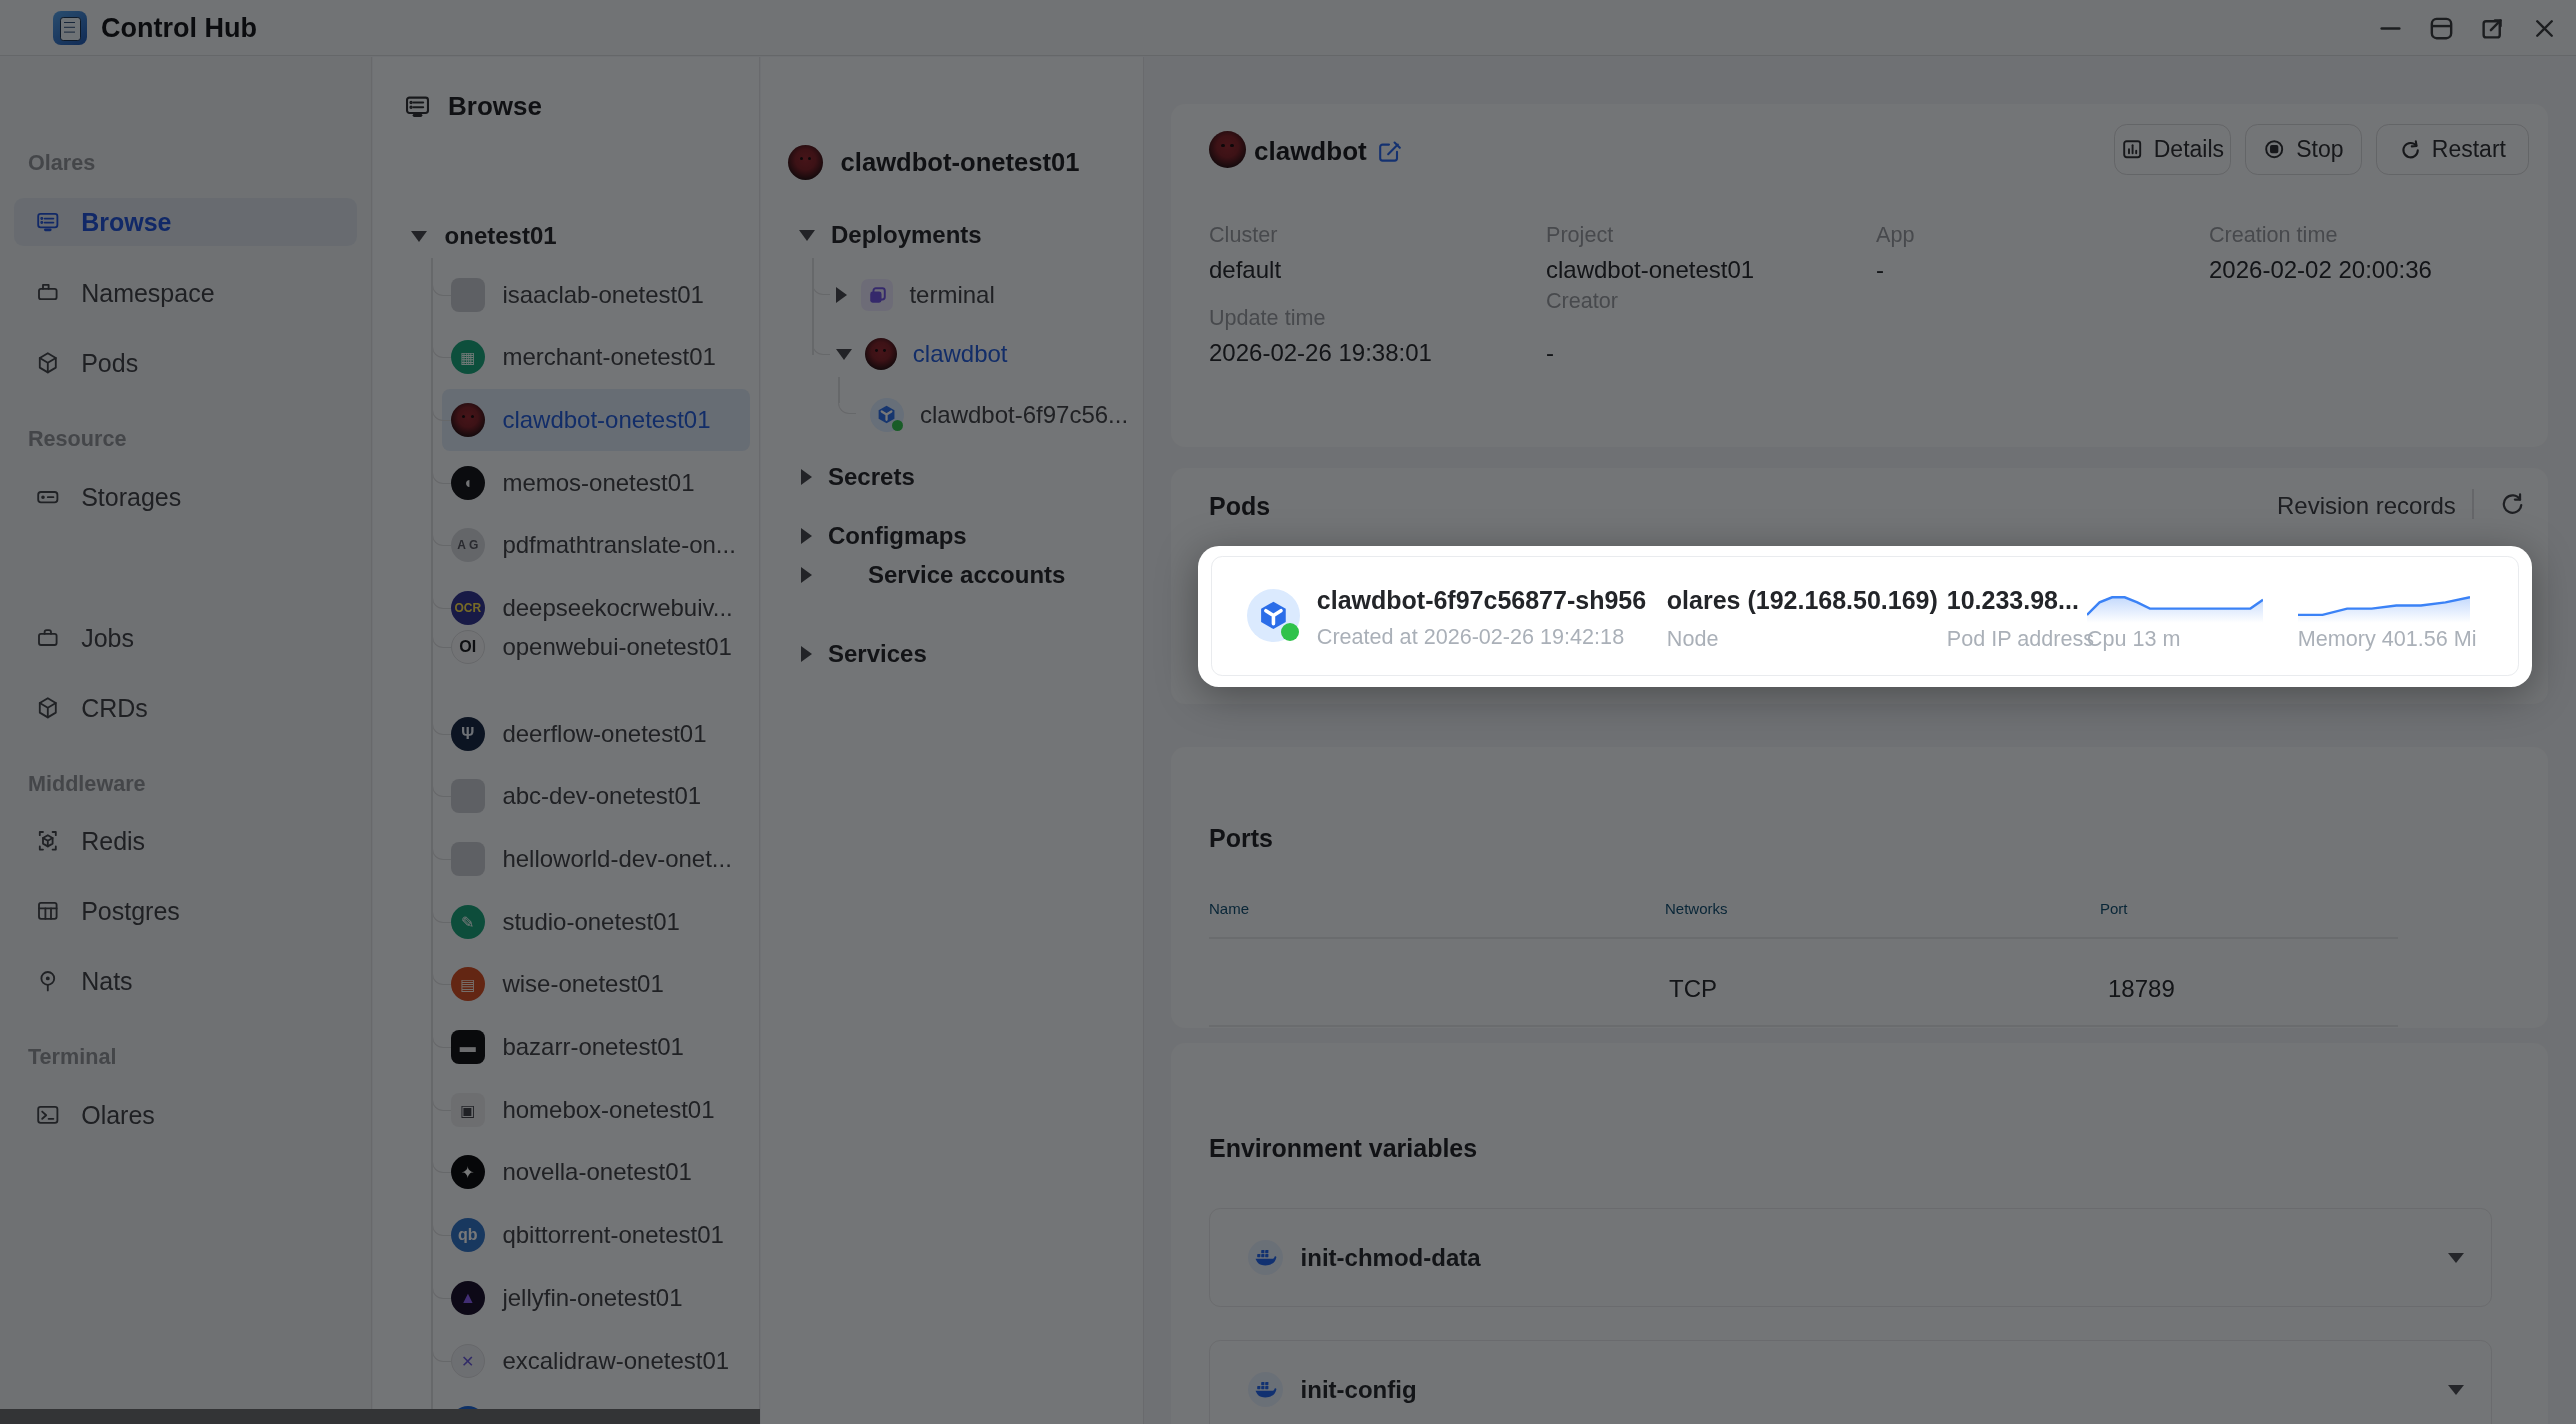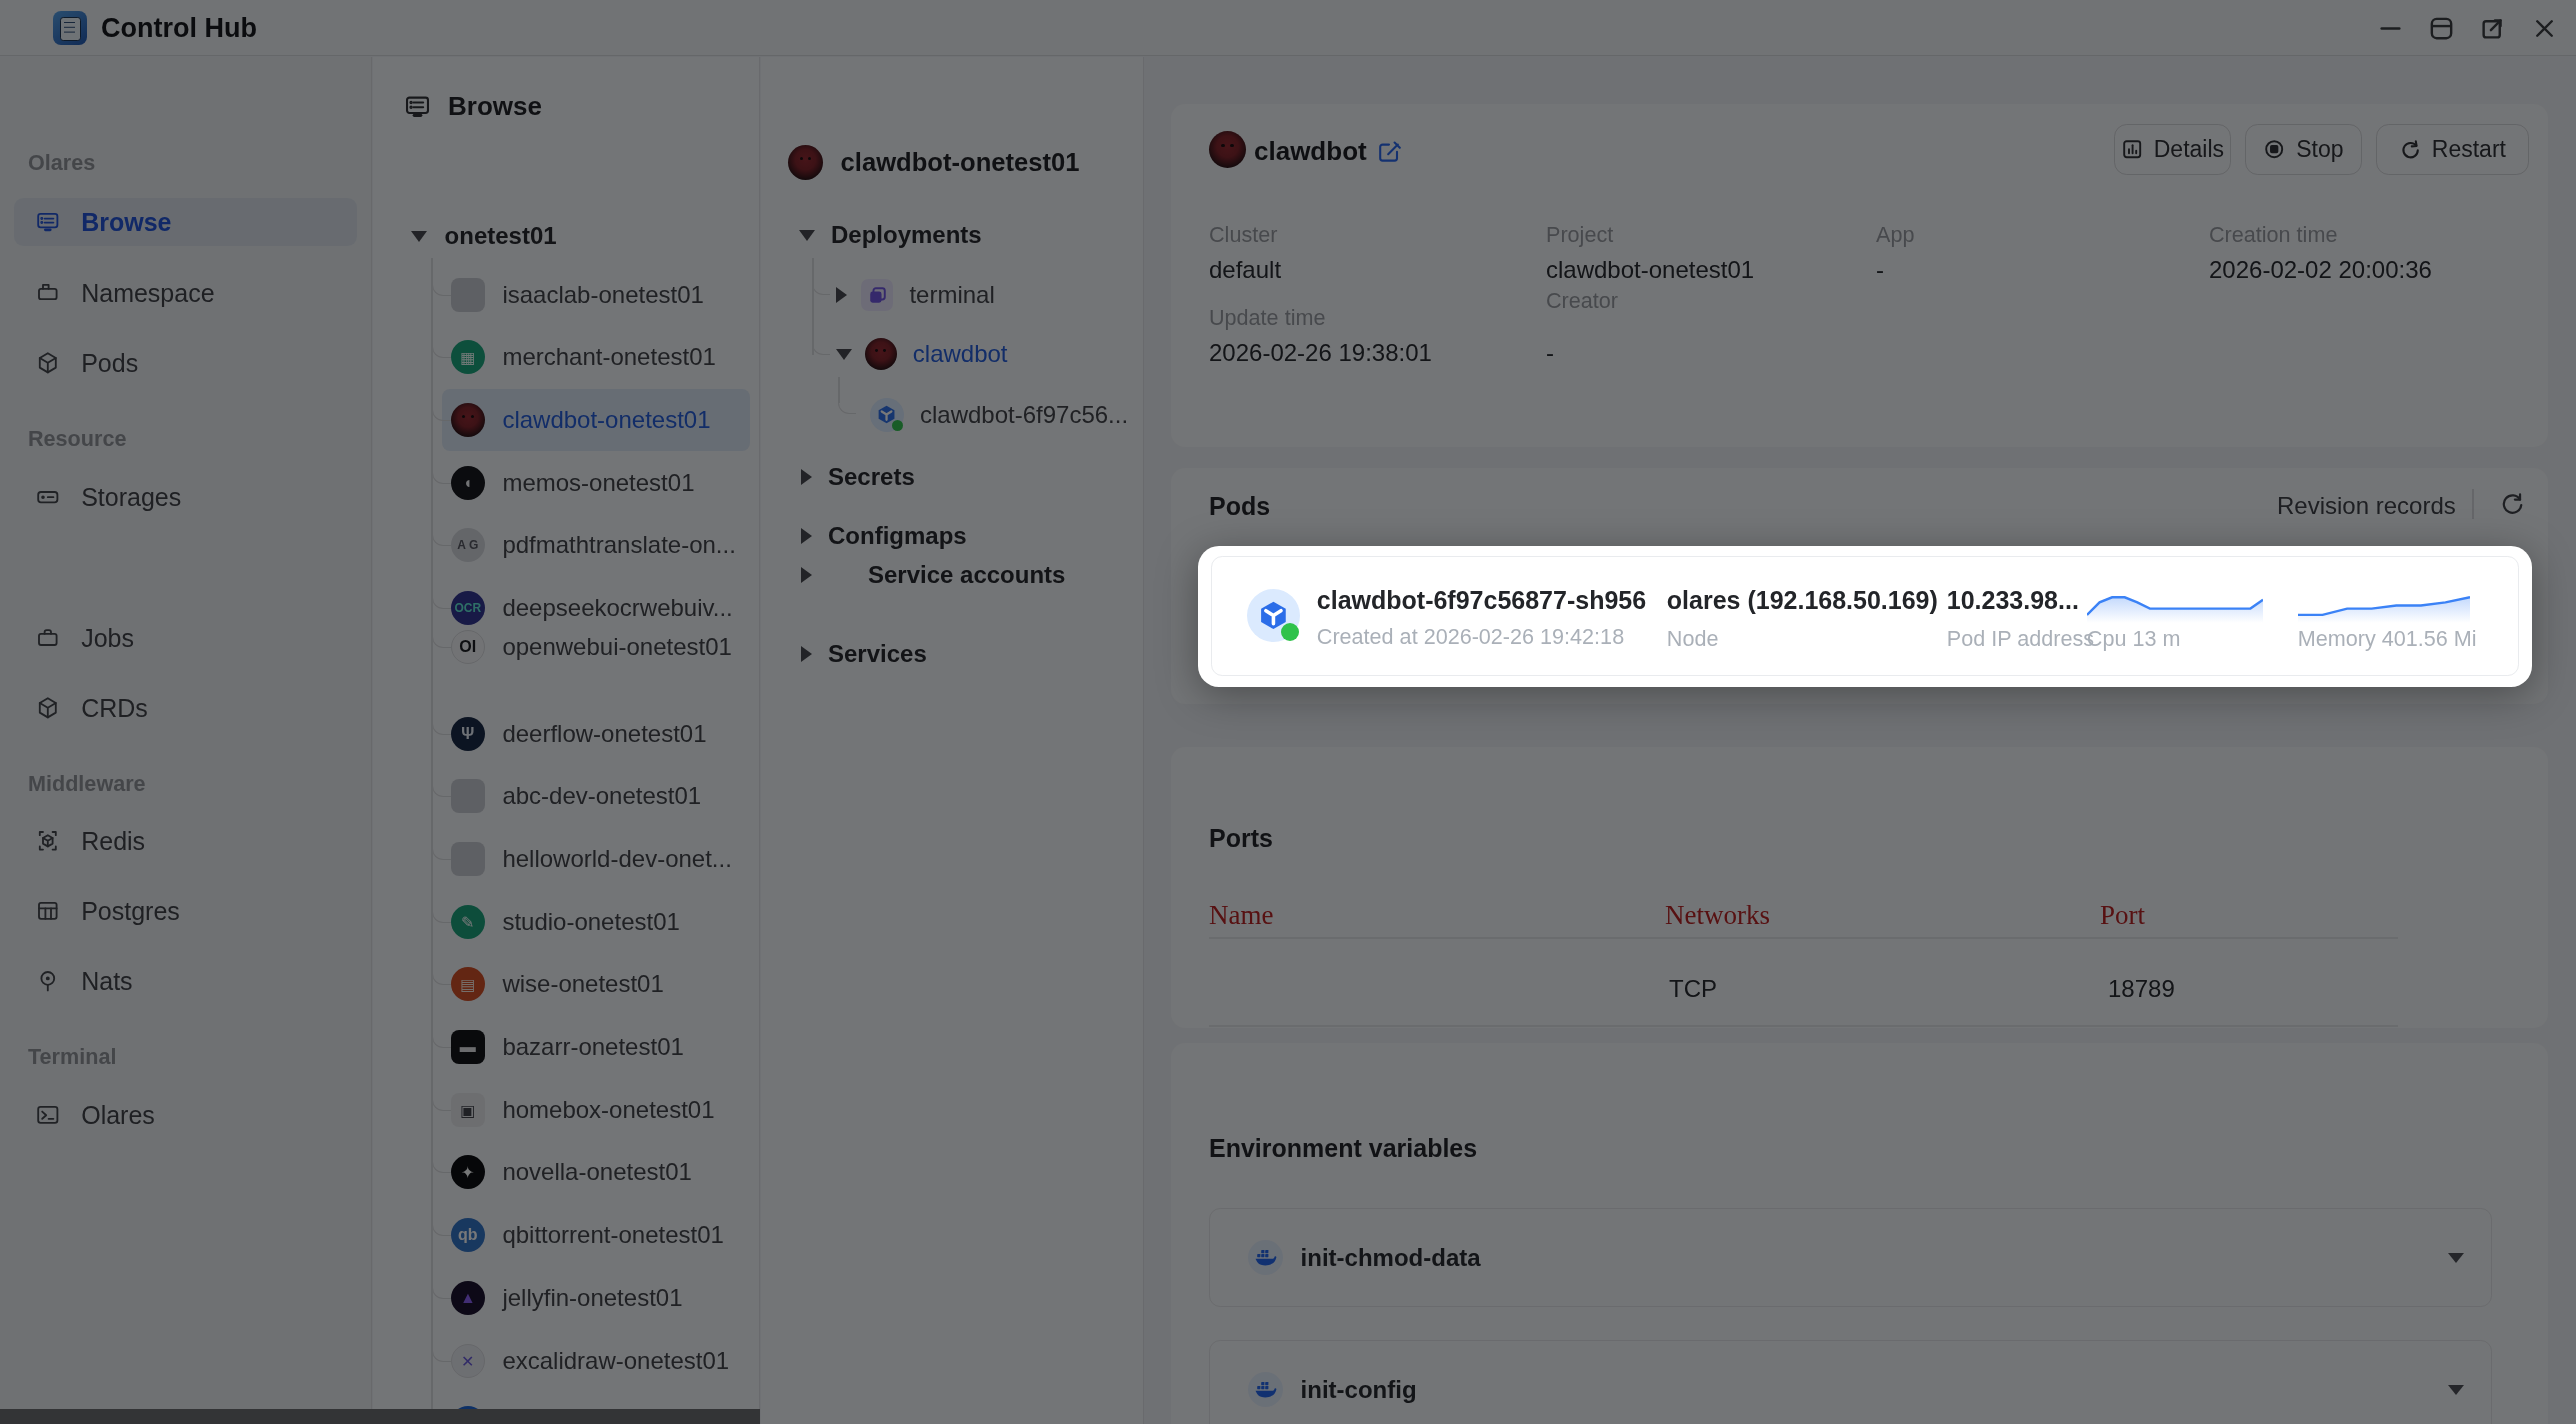--- a/index.html
+++ b/index.html
@@ -75,21 +75,21 @@
   
   .card { position:absolute; background:#f7f8fa; border-radius:14.4px; }
   .f-label { position:absolute; font-size:21.6px; color:#96989d; }
   .f-value { position:absolute; font-size:24px; color:#232429; }
   .hdr-name { position:absolute; left:83px; top:32px; font-size:26px; font-weight:700; color:#17181b; }
   .btn { position:absolute; top:20px; height:51px; border:1.6px solid #d3d4d7; border-radius:12.8px;
     display:flex; align-items:center; justify-content:center; font-size:23px; color:#2b2c30; cursor:pointer; background:transparent; }
   .btn svg { width:22.4px; height:22.4px; margin-right:10.4px; color:#2b2c30; }
   .sect-title { position:absolute; font-size:25px; font-weight:700; color:#1d1e22; }
   .link-txt { position:absolute; font-size:24px; color:#3a3b40; cursor:pointer; }
-  .tbl-h { position:absolute; font-size:27px; color:#b91c1c;font-family:Liberation Serif, serif; }
+  .tbl-h { position:absolute; font-size:15px; color:#0c4a6e; }
   .tbl-v { position:absolute; font-size:24px; color:#232429; }
   .rule { position:absolute; height:1.6px; background:#e3e4e7; }
   .env-box { position:absolute; left:38px; width:1283px; height:99px; border:1.6px solid #e2e3e6; border-radius:11.2px;
     display:flex; align-items:center; cursor:pointer; }
   .env-box .whale { width:35px; height:35px; border-radius:50%; background:#e3edfb; margin-left:38px;
     display:flex; align-items:center; justify-content:center; }
   .env-box .whale svg { width:22.4px; height:22.4px; }
   .env-box .el { margin-left:17.6px; font-size:24px; font-weight:700; color:#232429; }
   .env-box .car { position:absolute; right:27px; width:0; height:0; border-left:8px solid transparent; border-right:8px solid transparent; border-top:10.4px solid #4a4b50; }
 
@@ -267,21 +267,21 @@
           <span class="app-ic" style="background: rgb(16, 16, 20); color: rgb(244, 244, 245);">◖</span>
           <span class="app-nm">memos-onetest01</span>
         </div>
         <div class="app-row" style="top: 514px;">
           <span class="elbow"></span>
           <span class="app-ic" style="background: rgb(212, 215, 220); color: rgb(82, 82, 91); font-size: 12px;">A G</span>
           <span class="app-nm">pdfmathtranslate-on...</span>
         </div>
         <div class="app-row" style="top: 577px;">
           <span class="elbow"></span>
-          <span class="app-ic" style="background: rgb(45, 47, 143); color: #5eead4; font-size: 12px;">OCR</span>
+          <span class="app-ic" style="background: rgb(45, 47, 143); color: #fde047; font-size: 12px;">OCR</span>
           <span class="app-nm">deepseekocrwebuiv...</span>
         </div>
         <div class="app-row" style="top: 616px;">
           <span class="elbow"></span>
           <span class="app-ic" style="background: rgb(244, 244, 245); color: rgb(24, 24, 27); border: 1.2px solid rgb(217, 218, 221);">OI</span>
           <span class="app-nm">openwebui-onetest01</span>
         </div>
         <div class="app-row" style="top: 703px;">
           <span class="elbow"></span>
           <span class="app-ic" style="background: rgb(19, 35, 63); color: rgb(232, 237, 245);">Ψ</span>

